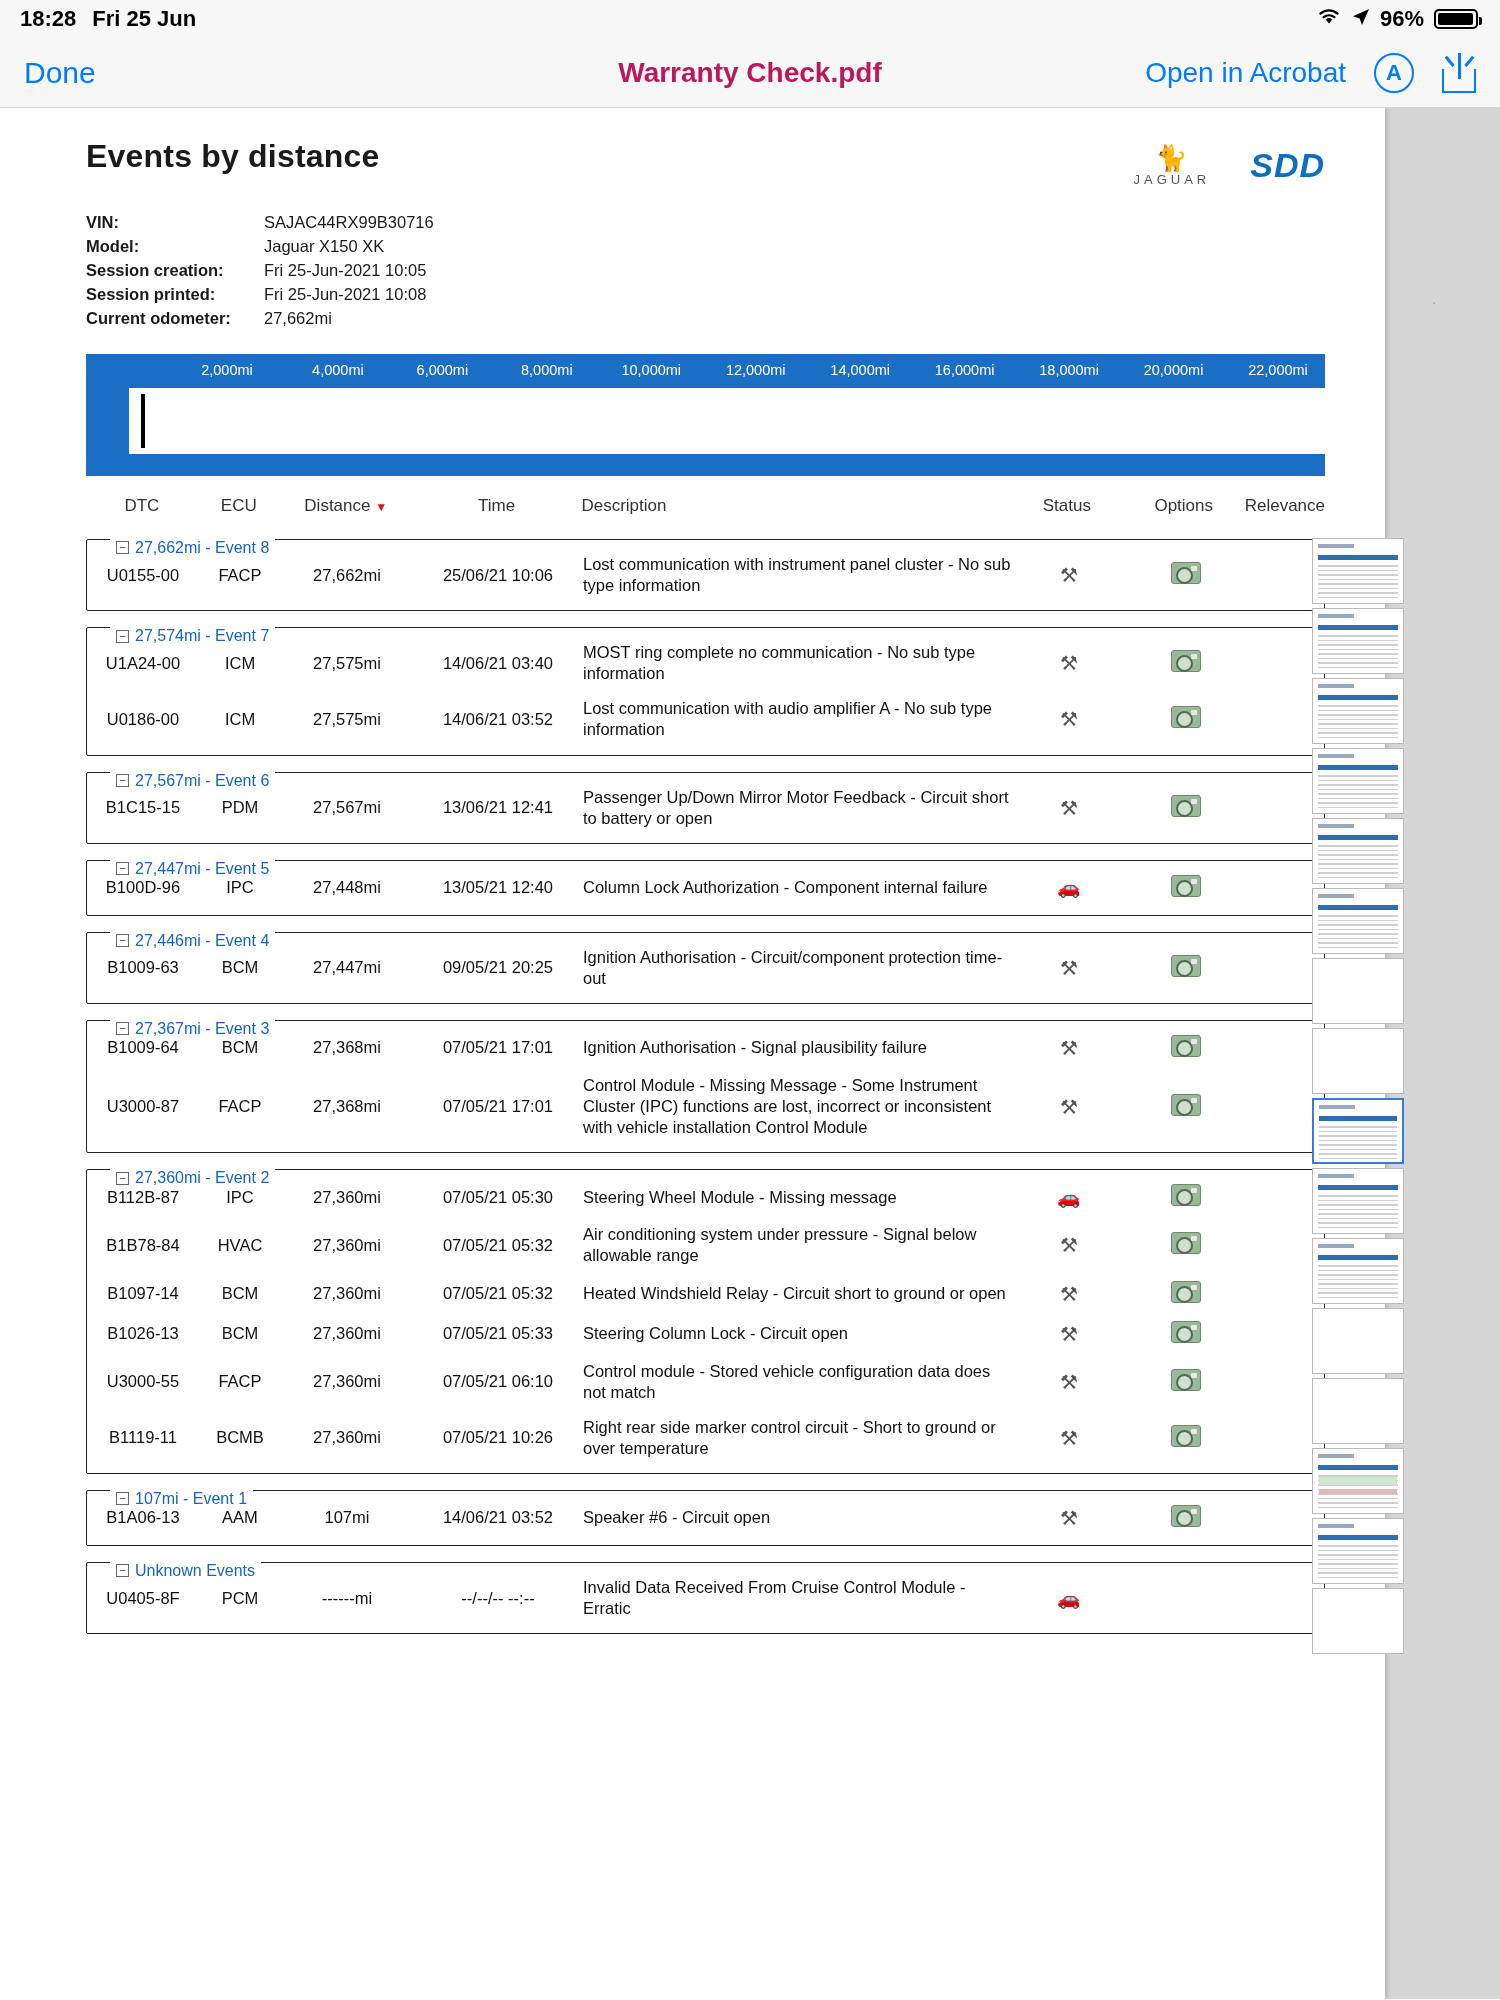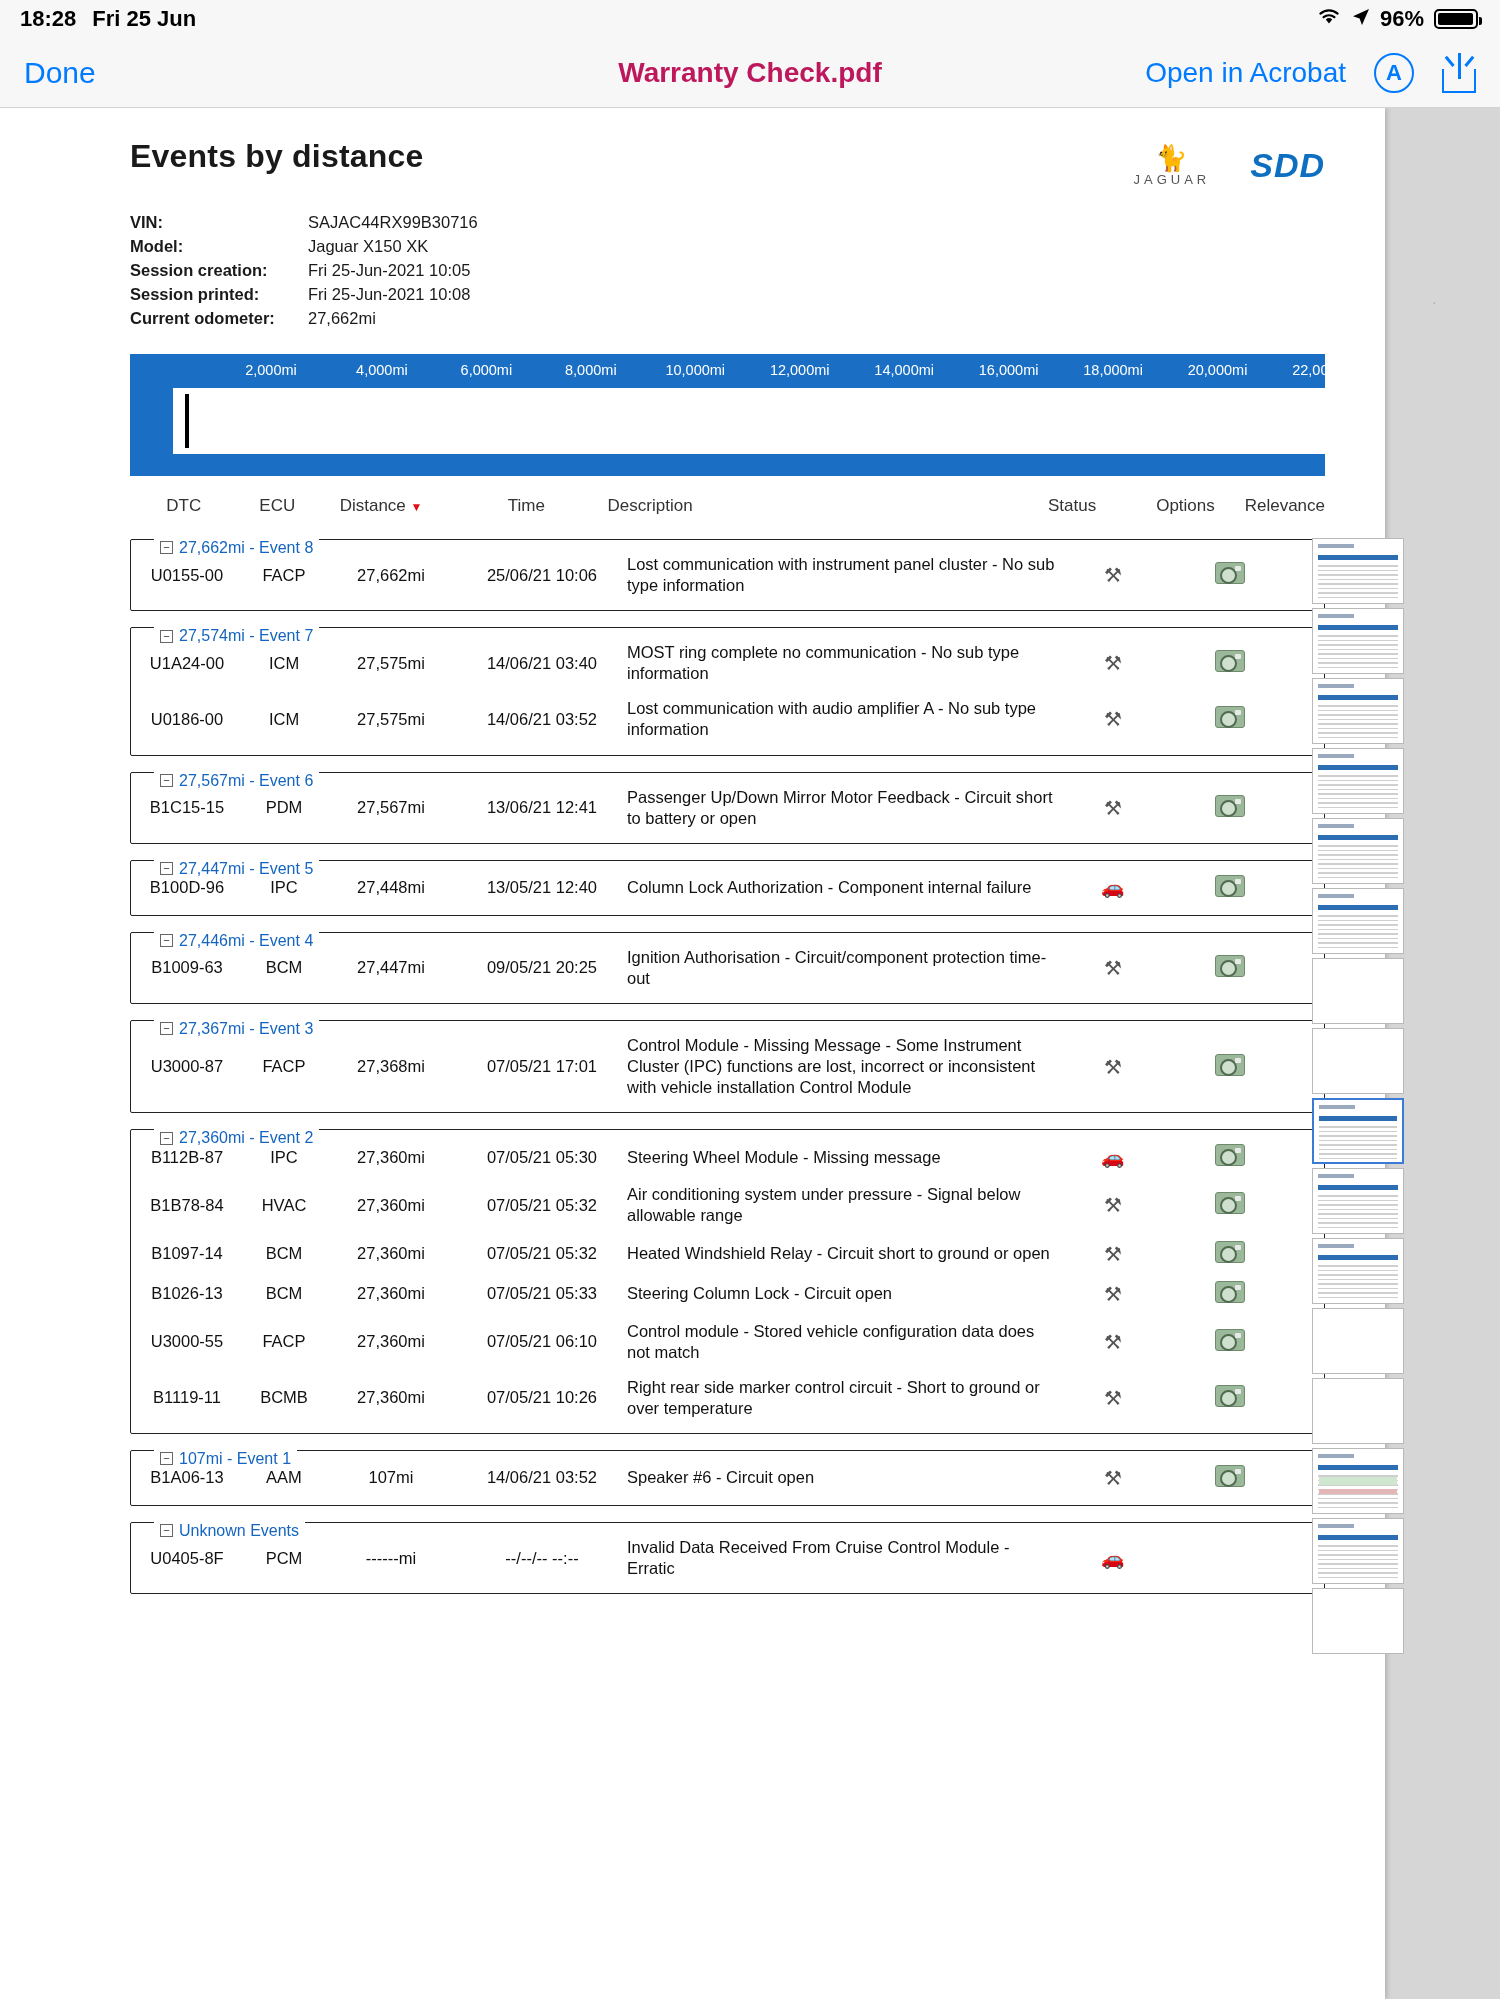--- a/index.html
+++ b/index.html
@@ -86,21 +86,21 @@
   .page-shadow-right {
     position: absolute; top: 0; right: 0; width: 480px; height: 100%;
     background: #d6d6d6;
   }
   .pdf-page {
     position: absolute; top: 0; left: 0;
     width: 1385px; height: 100%;
     background: #fff;
     box-shadow: 2px 0 5px rgba(0,0,0,.18);
   }
-  .pdf-inner { padding: 30px 60px 16px 86px; position: relative; margin-left: 44px; }
+  .pdf-inner { padding: 30px 60px 16px 86px; position: relative; }
 
   
   .rpt-head { display: flex; align-items: flex-start; justify-content: space-between; }
   .rpt-title { font-size: 32px; font-weight: bold; color: #1a1a1a; letter-spacing: .2px; }
   .brand { display: flex; align-items: center; gap: 40px; padding-top: 6px; }
   .jag-leaper { font-size: 13px; color: #333; text-align: center; line-height: 1.1; }
   .jag-cat { font-size: 26px; letter-spacing: 1px; color: #1c1c1c; }
   .jag-word { font-size: 13px; letter-spacing: 4px; color: #555; }
   .sdd { color: #0e6ebf; font-weight: bold; font-style: italic; font-size: 34px; letter-spacing: 1px; }
 
@@ -442,20 +442,30 @@
           </div>
           <div class="group">
             <div class="group-label">
               <span class="minus-box">−</span>
               <span>27,367mi - Event 3</span>
             </div>
             <div class="group-box">
               <table class="rows">
                 <tbody>
                   <tr>
+                    <td class="dtc">B1009-64</td>
+                    <td class="ecu">BCM</td>
+                    <td class="dist">27,368mi</td>
+                    <td class="time">07/05/21 17:01</td>
+                    <td class="desc">Ignition Authorisation - Signal plausibility failure</td>
+                    <td class="status"><span class="ico-wrench">⚒</span></td>
+                    <td class="opt"><span class="ico-cam"></span></td>
+                    <td class="rel"></td>
+                  </tr>
+                  <tr>
                     <td class="dtc">U3000-87</td>
                     <td class="ecu">FACP</td>
                     <td class="dist">27,368mi</td>
                     <td class="time">07/05/21 17:01</td>
                     <td class="desc">Control Module - Missing Message - Some Instrument Cluster (IPC) functions are lost, incorrect or inconsistent with vehicle installation Control Module</td>
                     <td class="status"><span class="ico-wrench">⚒</span></td>
                     <td class="opt"><span class="ico-cam"></span></td>
                     <td class="rel"></td>
                   </tr>
                 </tbody>

